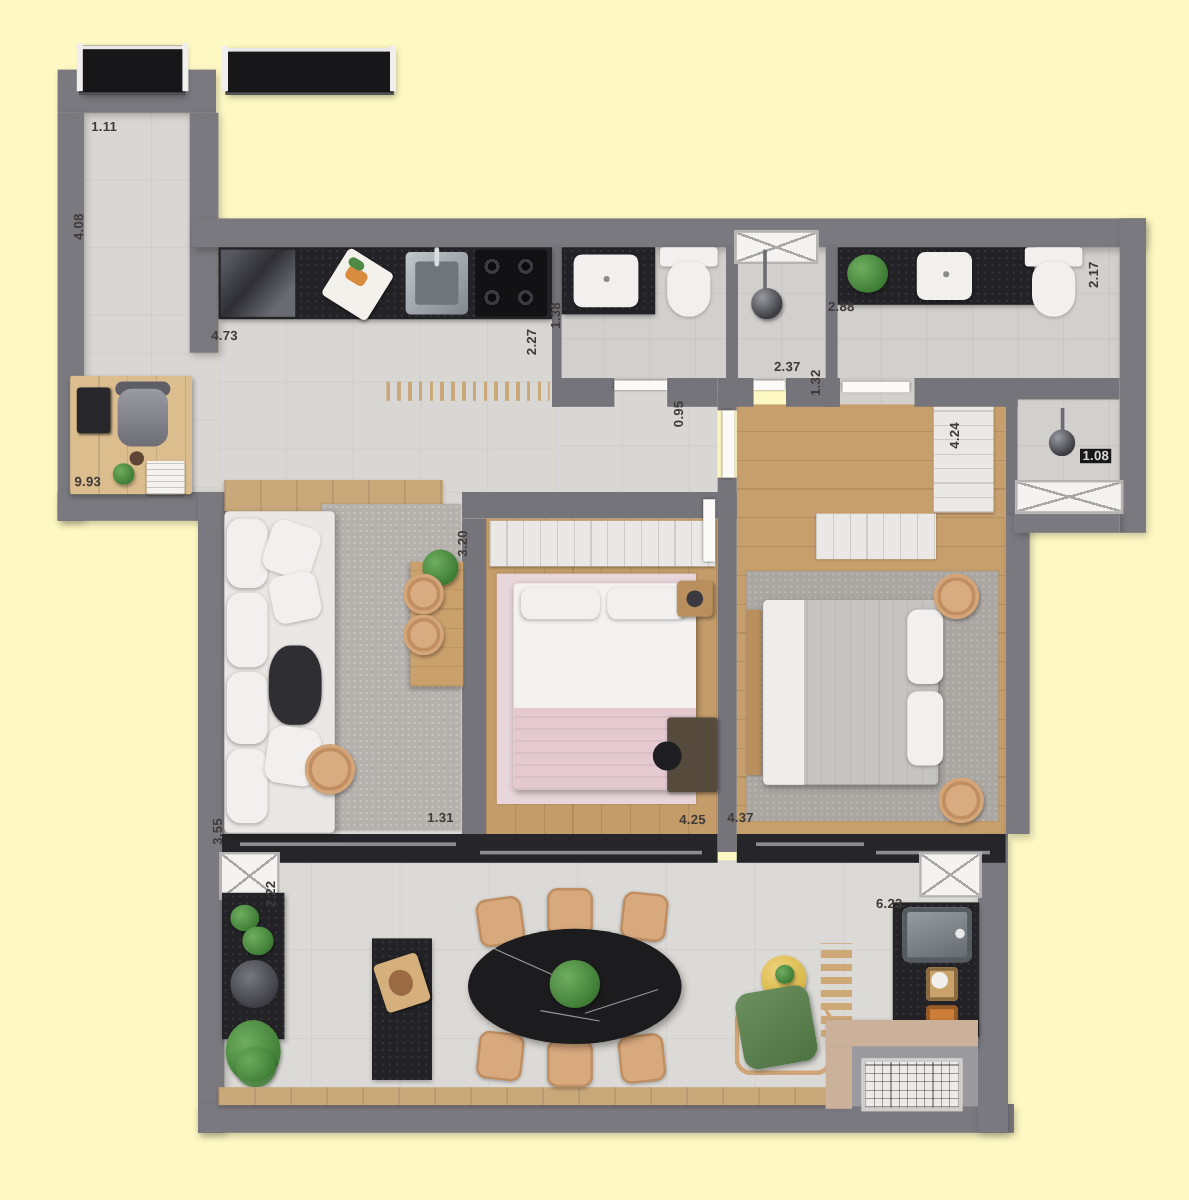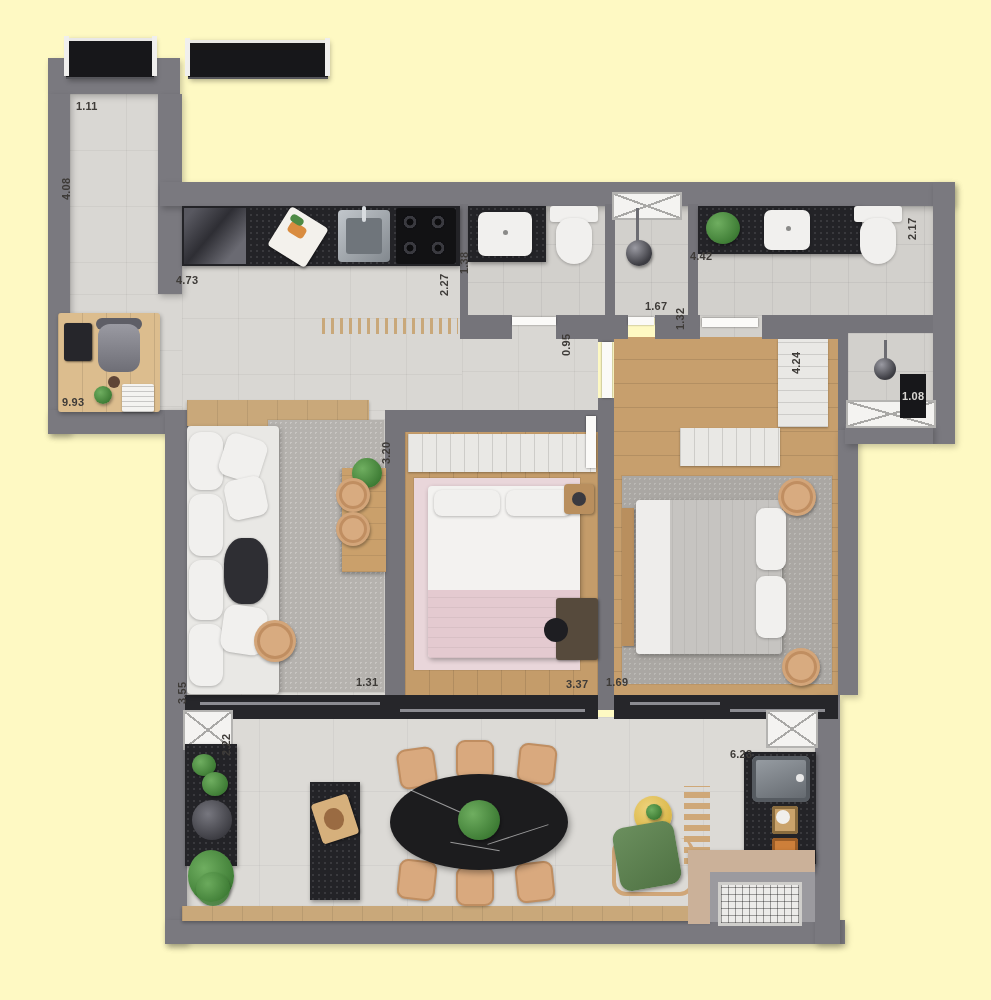--- a/index.html
+++ b/index.html
@@ -242,29 +242,29 @@
   <div class="a" style="left:688px;top:850px;width:127px;height:22px;background:#cbb199;box-shadow:1px 2px 4px rgba(0,0,0,.3)"></div>
   <div class="a" style="left:688px;top:872px;width:22px;height:52px;background:#cbb199"></div>
   <div class="a" style="left:710px;top:872px;width:105px;height:50px;background:#9b9a9f"></div>
   <div class="a grate" style="left:718px;top:882px;width:78px;height:38px"></div>
 
   <span class="a label" style="left:76px;top:100px">1.11</span>
   <span class="a labelv" style="left:72px;top:188px">4.08</span>
   <span class="a label" style="left:176px;top:274px">4.73</span>
   <span class="a labelv" style="left:450px;top:284px">2.27</span>
   <span class="a labelv" style="left:470px;top:262px">1.38</span>
-  <span class="a label" style="left:645px;top:300px">1.67</span>
+  <span class="a label" style="left:645px;top:300px">2.37</span>
   <span class="a labelv" style="left:572px;top:344px">0.95</span>
-  <span class="a label" style="left:690px;top:250px">4.42</span>
+  <span class="a label" style="left:690px;top:250px">2.88</span>
   <span class="a labelv" style="left:686px;top:318px">1.32</span>
   <span class="a labelv" style="left:918px;top:228px">2.17</span>
-  <span class="a label" style="left:900px;top:374px;color:#d8d6d2;background:#17171a;padding:16px 2px">1.08</span>
+  <span class="a label" style="left:900px;top:374px;color:#d8d6d2;background:#17171a;padding:0 2px">1.08</span>
   <span class="a label" style="left:62px;top:396px">9.93</span>
   <span class="a labelv" style="left:392px;top:452px">3.20</span>
   <span class="a labelv" style="left:802px;top:362px">4.24</span>
   <span class="a labelv" style="left:188px;top:692px">3.55</span>
   <span class="a label" style="left:356px;top:676px">1.31</span>
-  <span class="a label" style="left:566px;top:678px">3.37</span>
-  <span class="a label" style="left:606px;top:676px">1.69</span>
+  <span class="a label" style="left:566px;top:678px">4.25</span>
+  <span class="a label" style="left:606px;top:676px">4.37</span>
   <span class="a labelv" style="left:232px;top:744px">2.22</span>
   <span class="a label" style="left:730px;top:748px">6.23</span>
 
 </div>
 
 </body></html>

